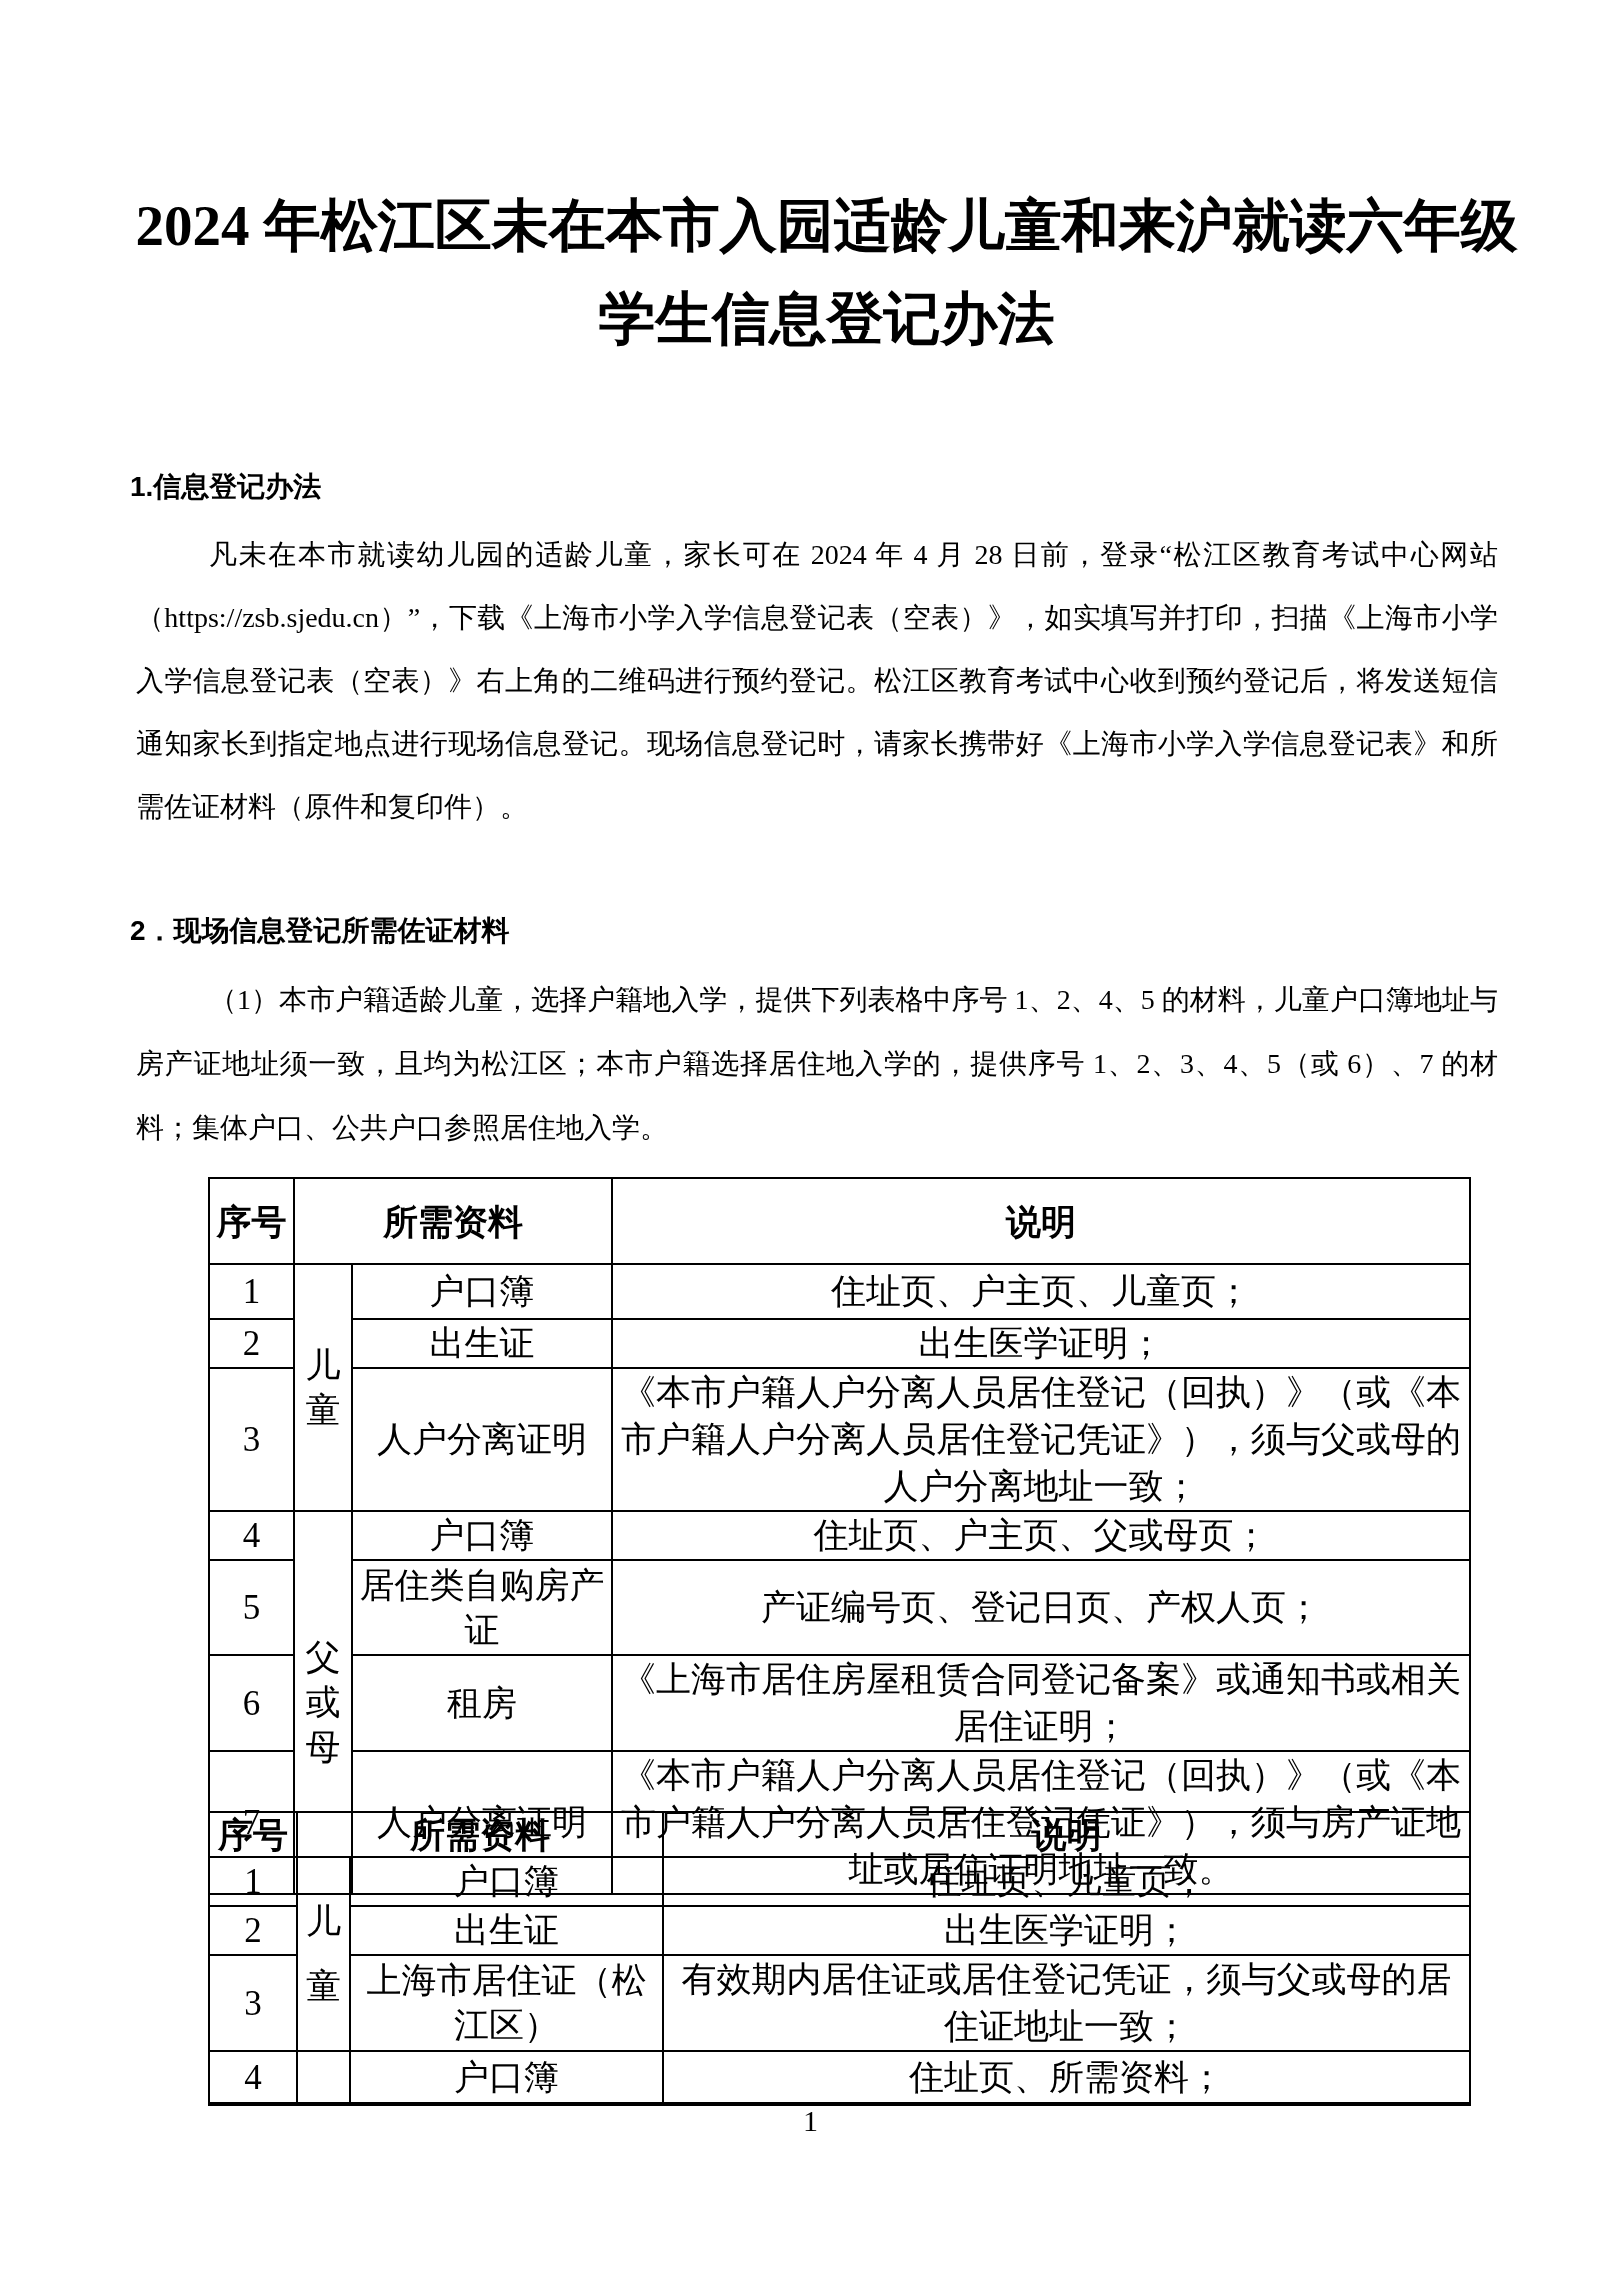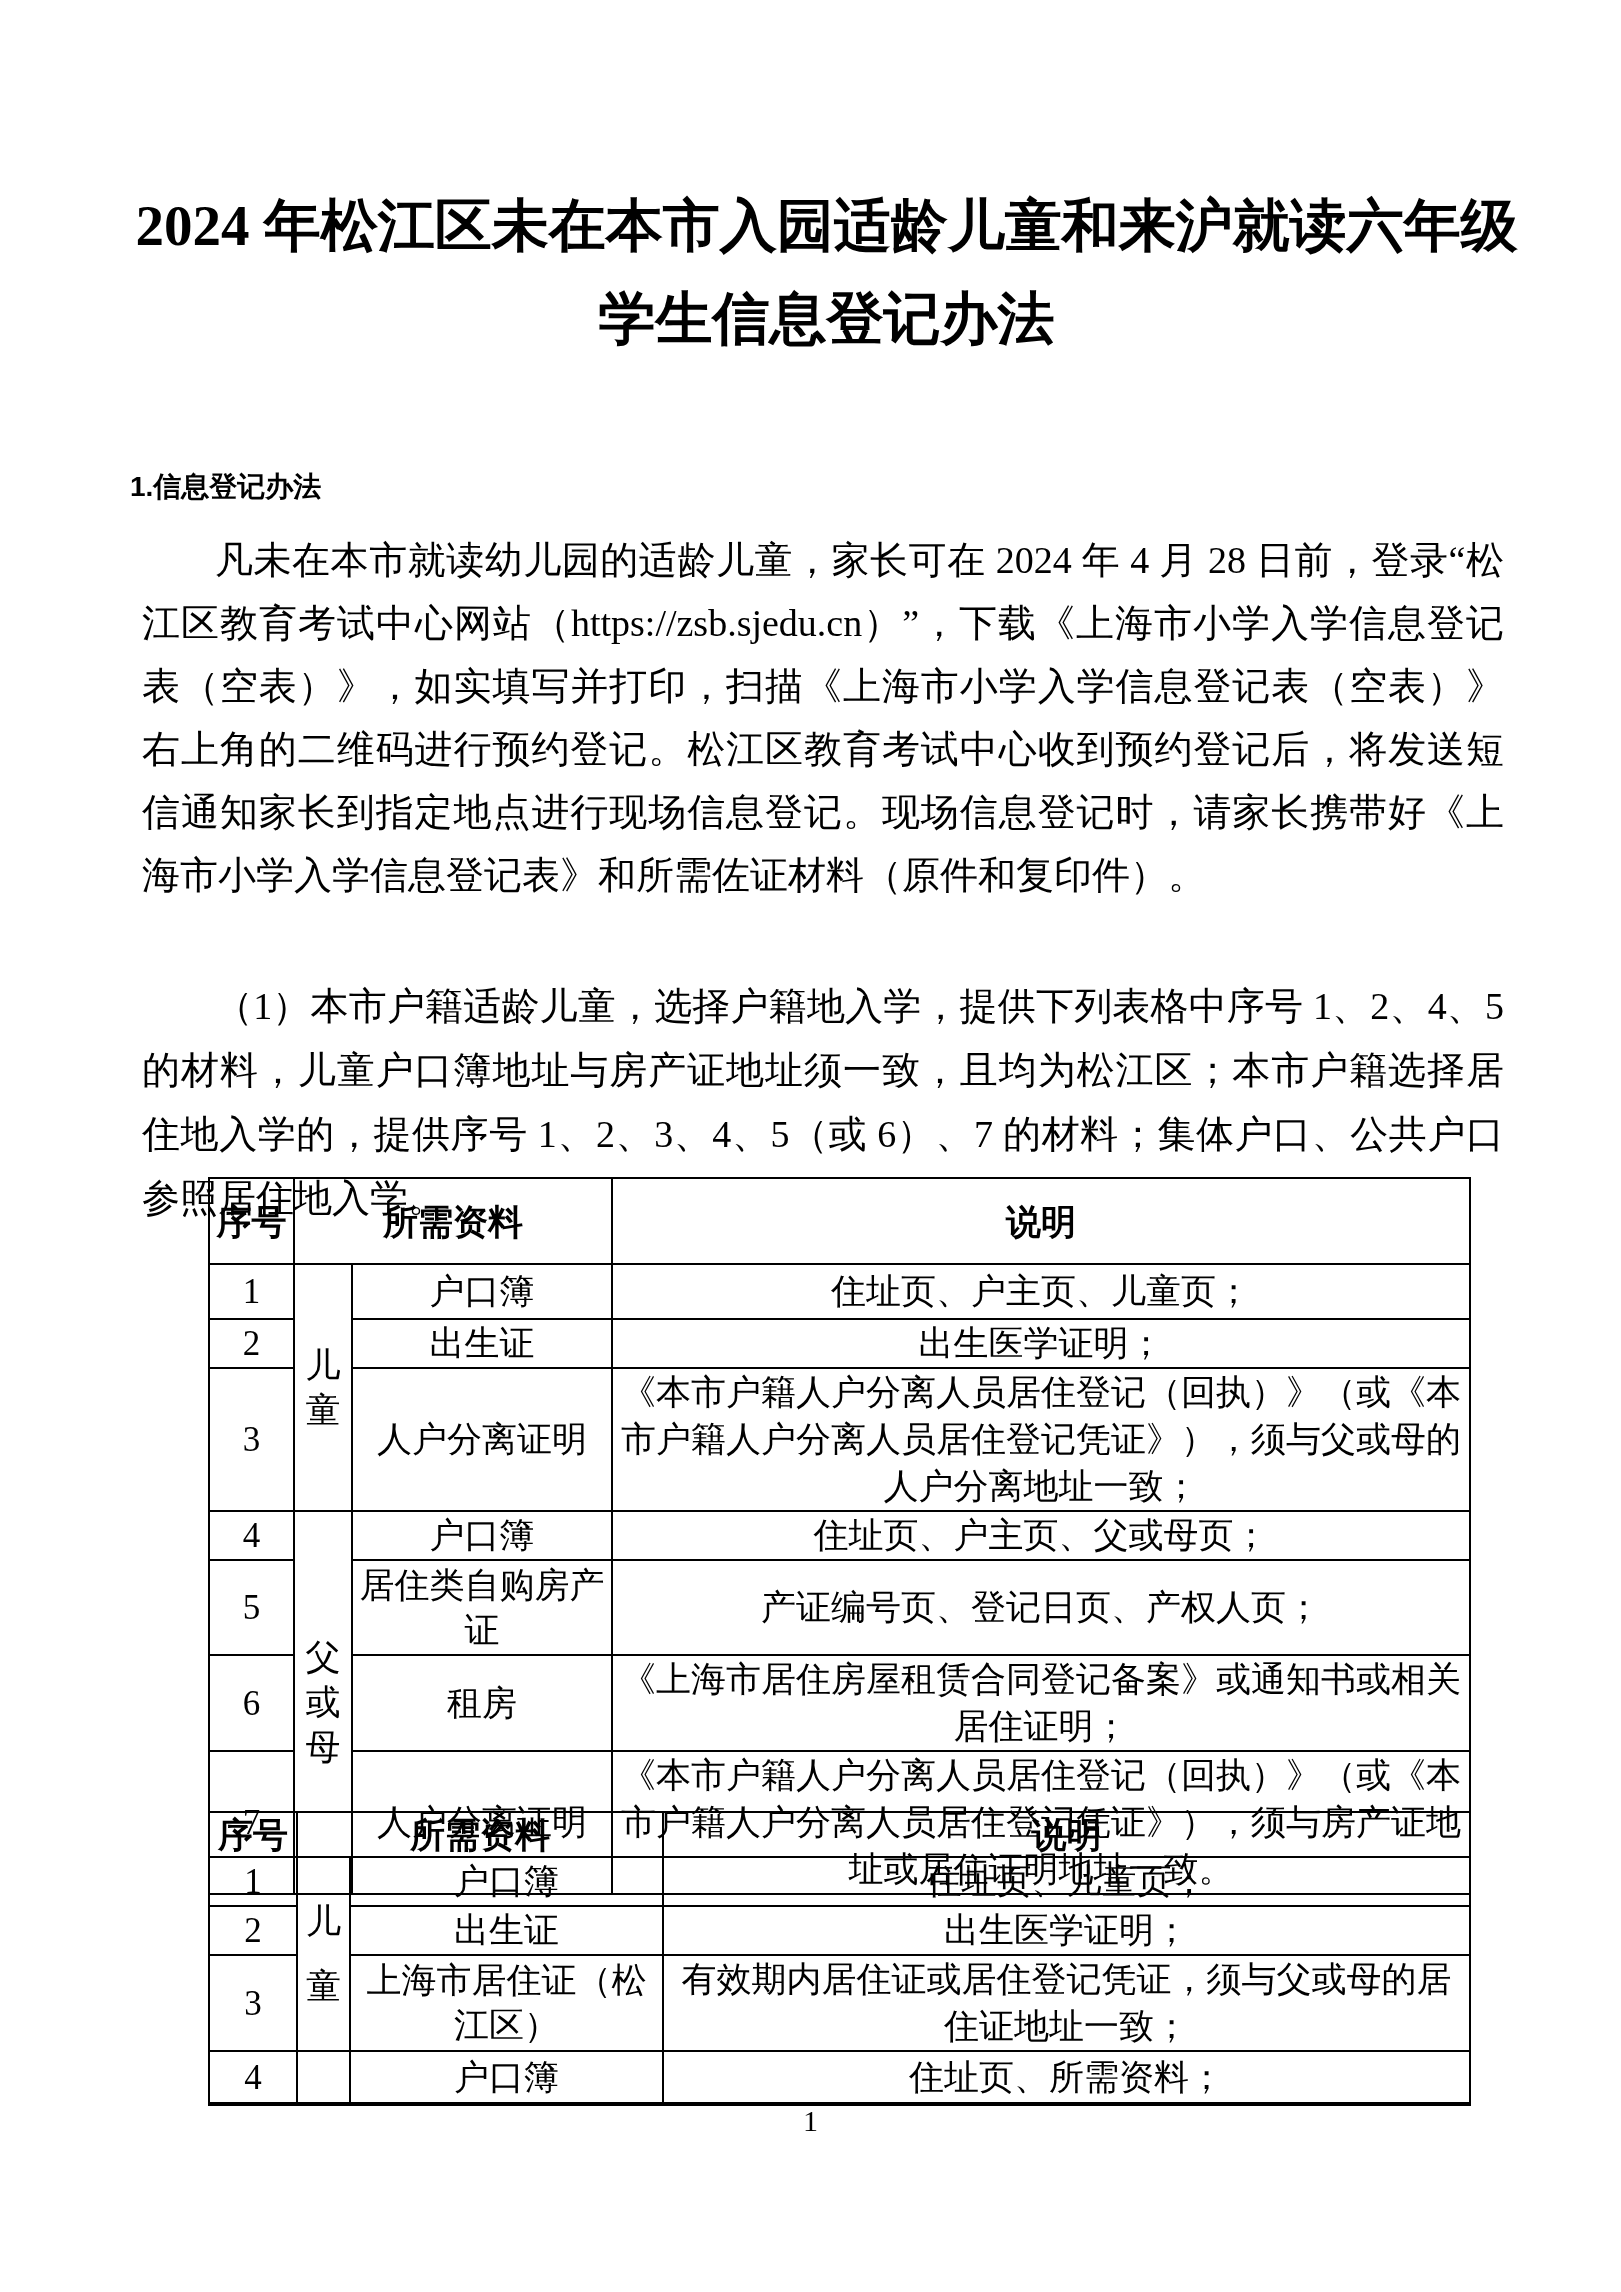--- a/index.html
+++ b/index.html
@@ -32,24 +32,24 @@
     position:absolute;left:130px;width:1362px;
     font-family:"Liberation Sans","DejaVu Sans",sans-serif;
     font-weight:bold;
     font-size:28px;line-height:55px;
     margin:0;
   }
   .sub-heading-1{top:459px;}
   .sub-heading-2{top:903px;}
   .body-para{
     position:absolute;left:130px;width:1362px;
-    font-size:38px;line-height:63px;
+    font-size:28px;line-height:63px;
     text-align:justify;
     text-indent:73px;
-    margin:12px;
+    margin:6px;
   }
   .para-1{top:517px;}
   .para-2{top:962px;line-height:64px;}
   .para-3{top:1743px;}
   table.materials{
     position:absolute;left:208px;
     width:1260px;
     border-collapse:collapse;
     table-layout:fixed;
     font-size:35px;
@@ -103,20 +103,21 @@
 <div class="page">
 
   <h1 class="doc-title">2024 年松江区未在本市入园适龄儿童和来沪就读六年级
 学生信息登记办法</h1>
 
 
   <h3 class="sub-heading sub-heading-1">1.信息登记办法</h3>
 
   <p class="body-para para-1">凡未在本市就读幼儿园的适龄儿童，家长可在 2024 年 4 月 28 日前，登录“松江区教育考试中心网站（https://zsb.sjedu.cn）”，下载《上海市小学入学信息登记表（空表）》，如实填写并打印，扫描《上海市小学入学信息登记表（空表）》右上角的二维码进行预约登记。松江区教育考试中心收到预约登记后，将发送短信通知家长到指定地点进行现场信息登记。现场信息登记时，请家长携带好《上海市小学入学信息登记表》和所需佐证材料（原件和复印件）。</p>
 
+  <h3 class="sub-heading sub-heading-2">2．现场信息登记所需佐证材料</h3>
 
   <p class="body-para para-2">（1）本市户籍适龄儿童，选择户籍地入学，提供下列表格中序号 1、2、4、5 的材料，儿童户口簿地址与房产证地址须一致，且均为松江区；本市户籍选择居住地入学的，提供序号 1、2、3、4、5（或 6）、7 的材料；集体户口、公共户口参照居住地入学。</p>
 
   <table class="materials tbl-1">
     <colgroup>
       <col style="width:85px">
         <col style="width:58px">
         <col style="width:260px">
         <col style="width:858px">
     </colgroup>

